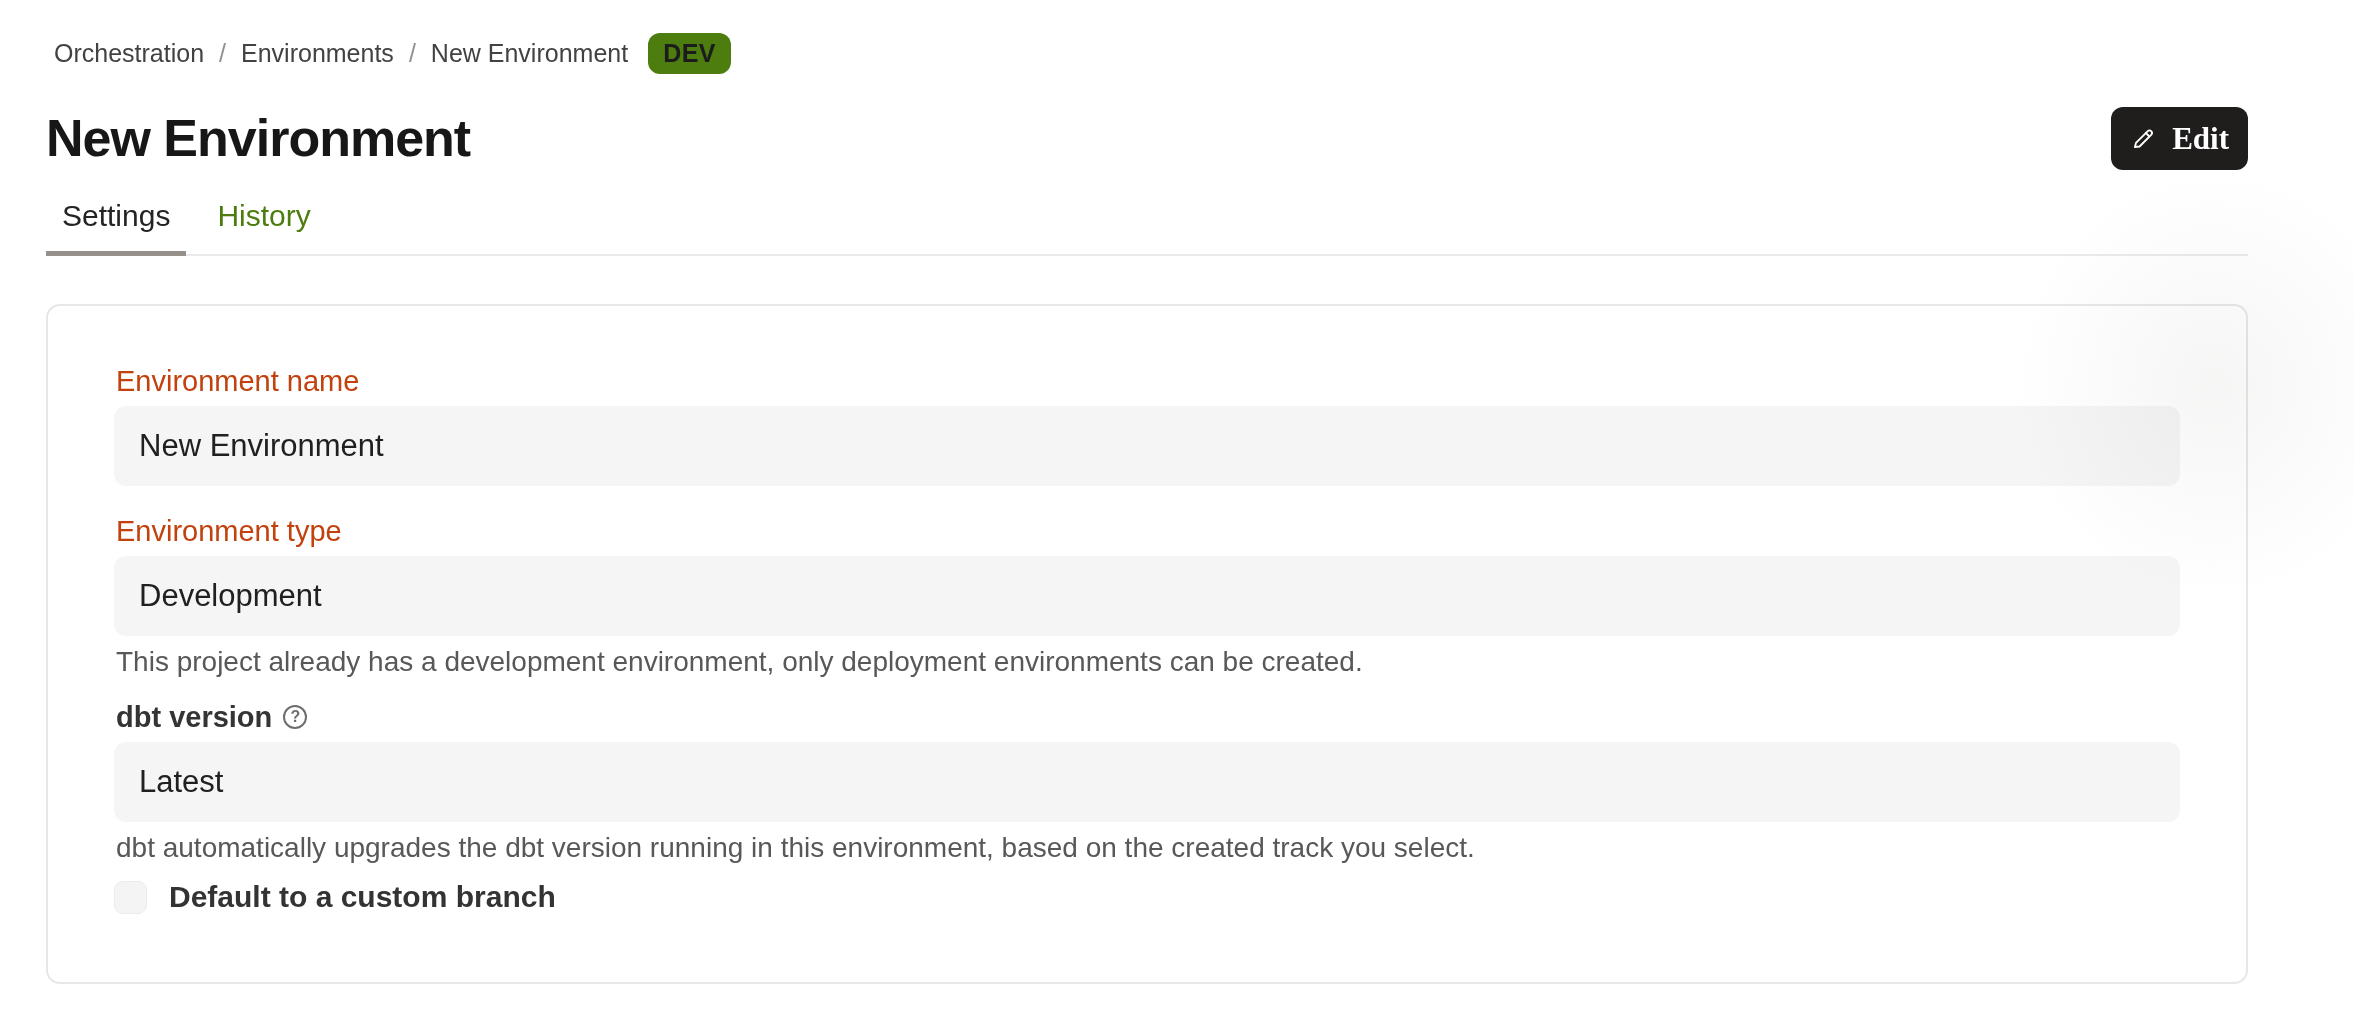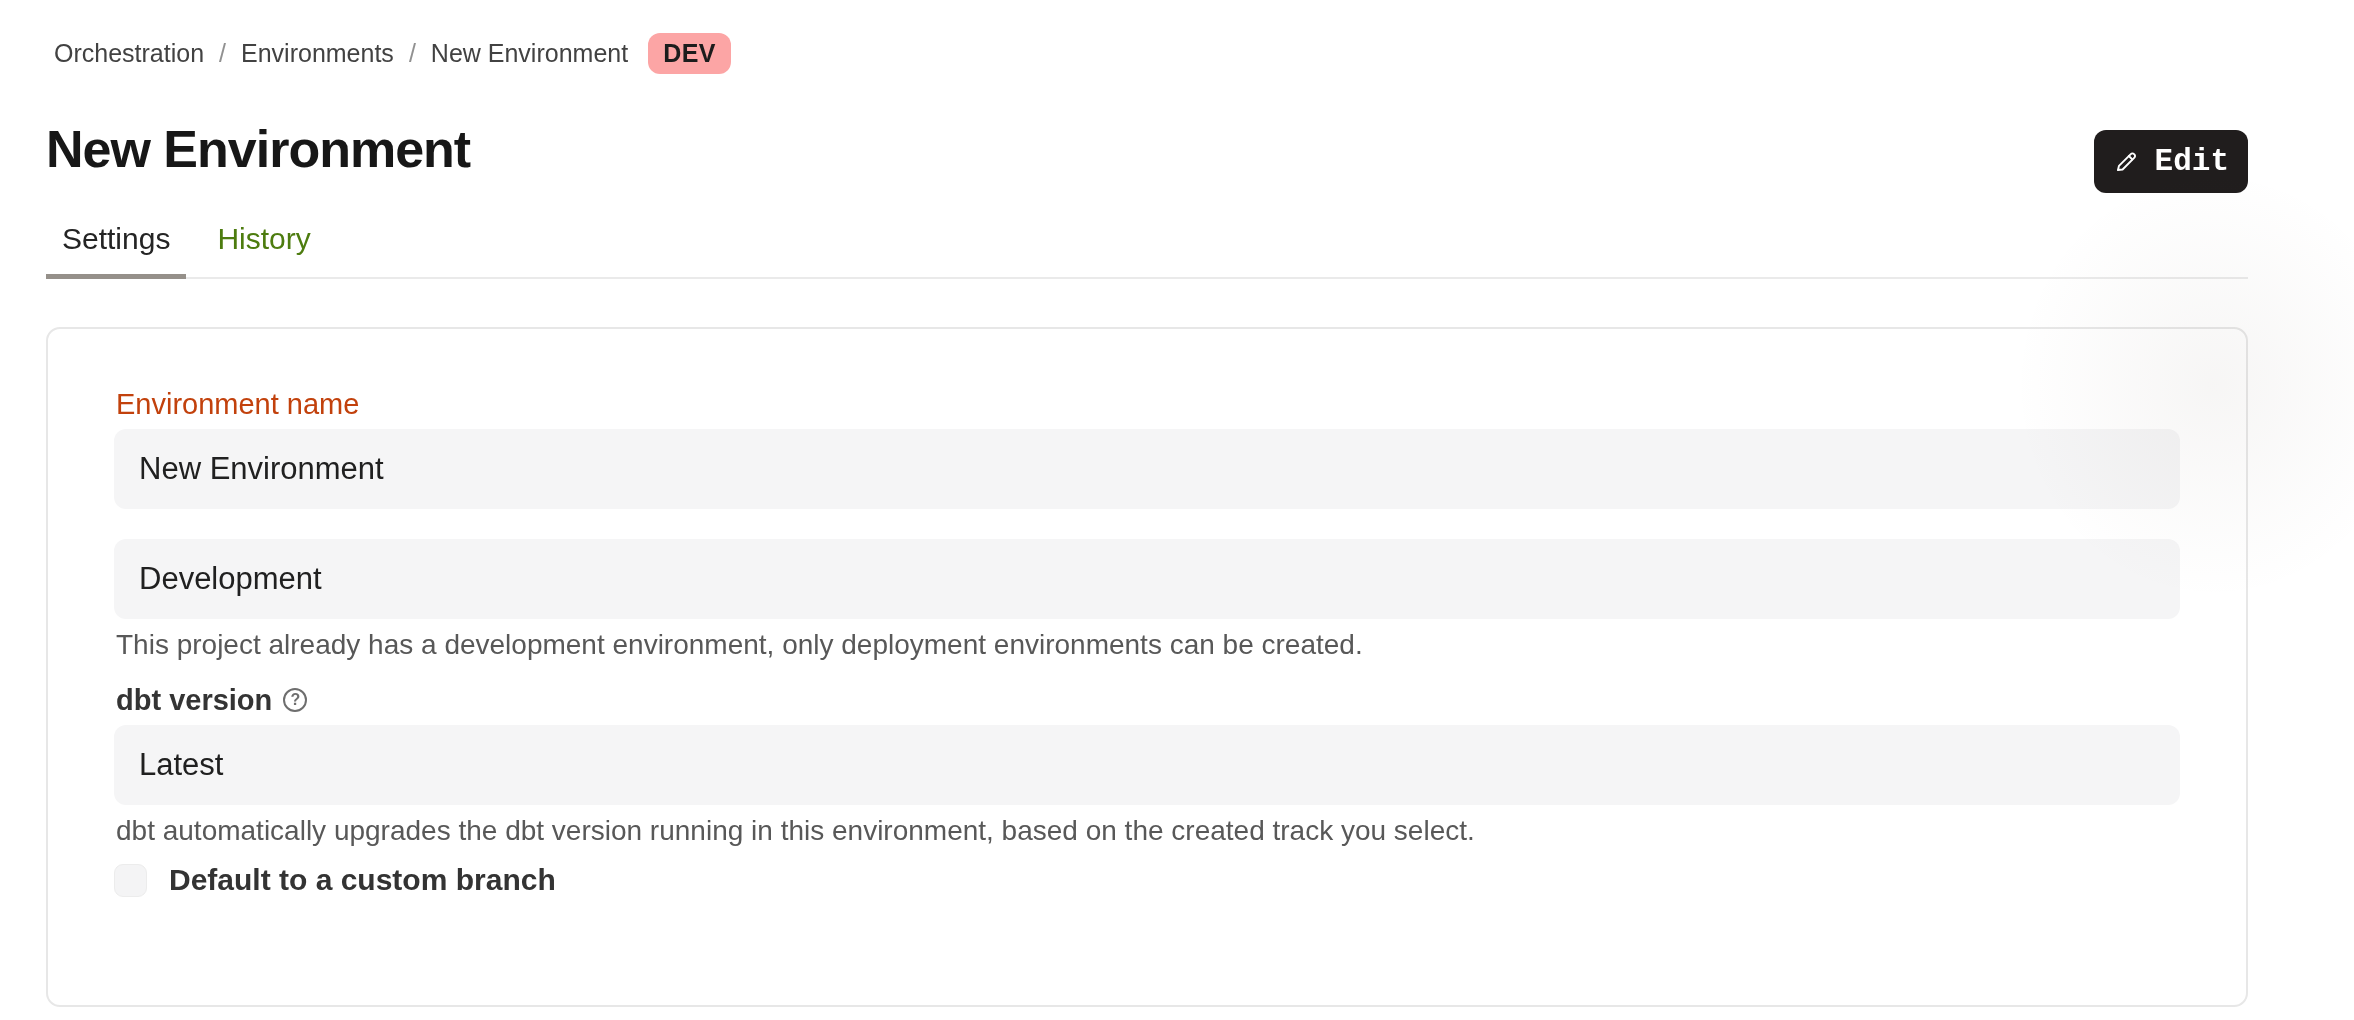--- a/index.html
+++ b/index.html
@@ -23,45 +23,44 @@
   
   .breadcrumb {
     display: flex; align-items: center; gap: 15px;
     padding-top: 33px; margin-left: 8px;
     font-size: 25px; color: #424242;
   }
   .crumb { color: #424242; }
   .crumb-sep { color: #919191; }
   .badge {
     margin-left: 5px;
-    background: #fca5a5; color: #1c1c1c;
+    background: #4d7c0f; color: #1c1c1c;
     font-size: 25px; font-weight: 600;
     padding: 6px 15px; border-radius: 12px;
     letter-spacing: 0.5px;
     text-align: right;
   }
 
   
   .header-row {
     display: flex; justify-content: space-between; align-items: center;
     margin-top: 33px;
   }
   .page-title {
     margin: 0; font-size: 52px; font-weight: 700;
     color: #171717; letter-spacing: -1px; line-height: 1.1;
   }
   .edit-btn {
     display: inline-flex; align-items: center; gap: 15px;
     height: 63px; padding: 0 19px;
     background: #201d1d; color: #ffffff;
     border: none; border-radius: 12px;
-    font-family: Liberation Mono, monospace;
+    font-family: Liberation Serif, serif;
     font-size: 31px; font-weight: 600;
     cursor: pointer;
-    margin-top: 23px;
   }
 
   
   .tabs {
     display: flex; margin-top: 29px;
     border-bottom: 2px solid #eaeaea;
   }
   .tab {
     position: relative;
     font-size: 30px; padding: 0 16px 21px 16px;
@@ -171,20 +170,21 @@
   <section class="card">
 
     <div class="form-col">
 
       <div class="field">
         <label class="field-label">Environment name</label>
         <input class="text-input" type="text" value="New Environment" style="">
       </div>
 
       <div class="field">
+        <label class="field-label">Environment type</label>
         <input class="text-input" type="text" value="Development" style="">
         <p class="helper">This project already has a development environment, only deployment environments can be created.</p>
       </div>
 
       <div class="field tight">
         <label class="field-label bold">
           <span>dbt version</span>
           <span class="help-icon">?</span>
         </label>
         <input class="text-input" type="text" value="Latest" style="">

